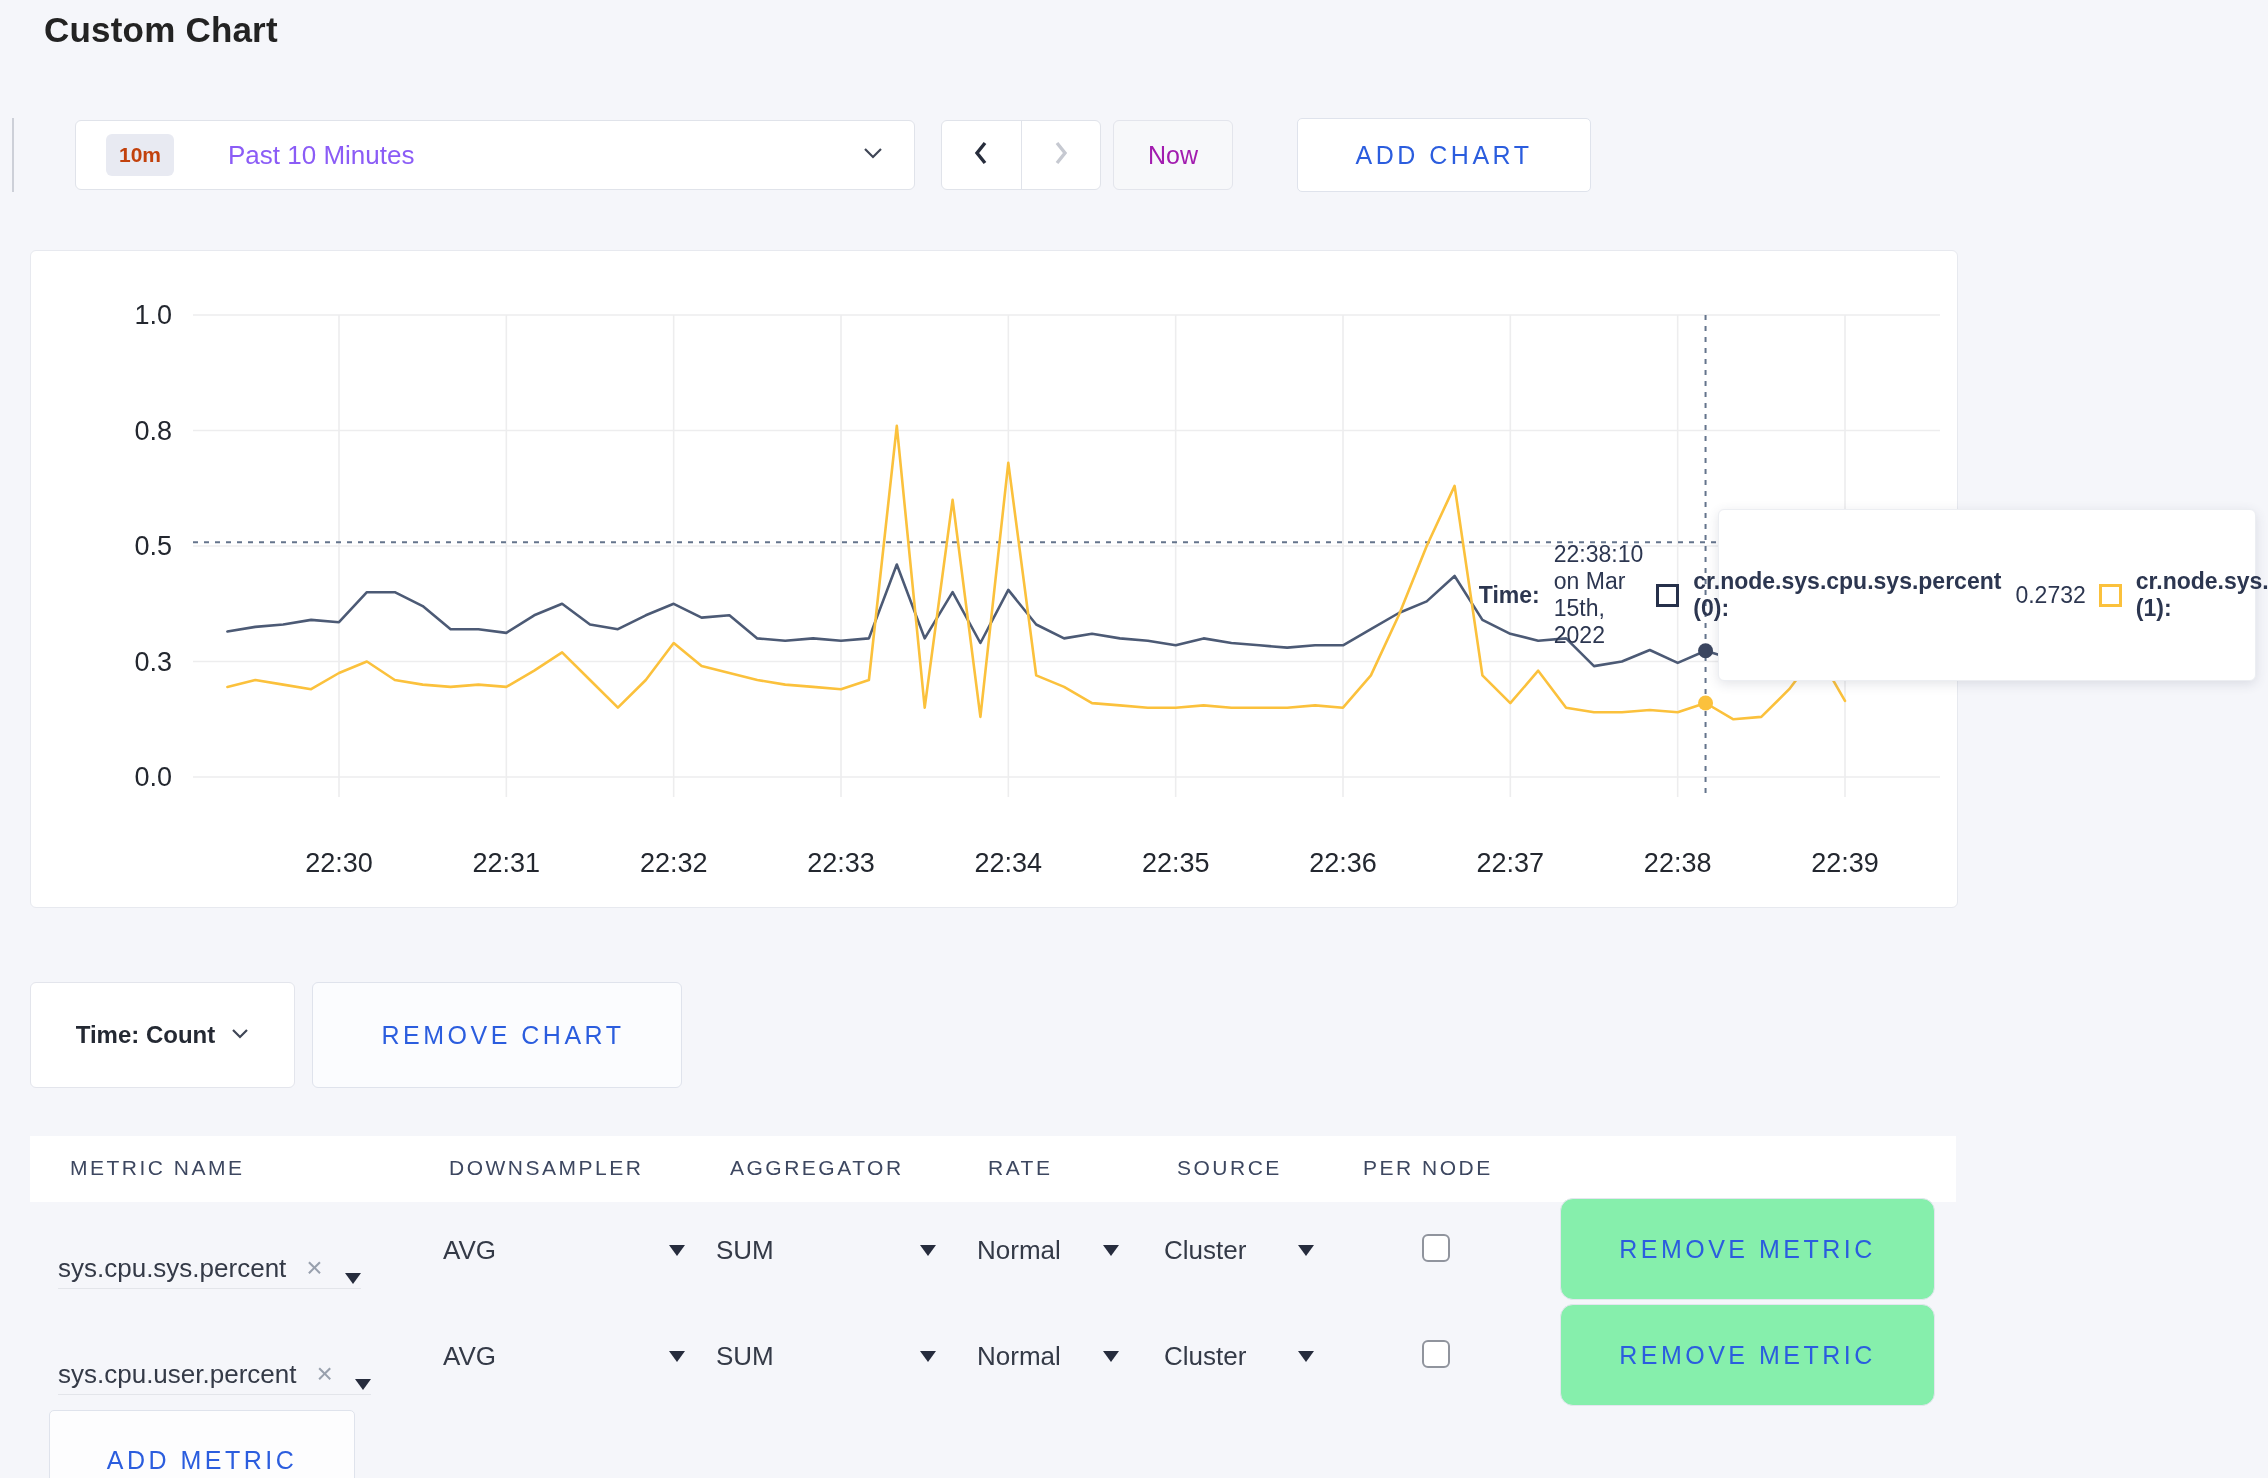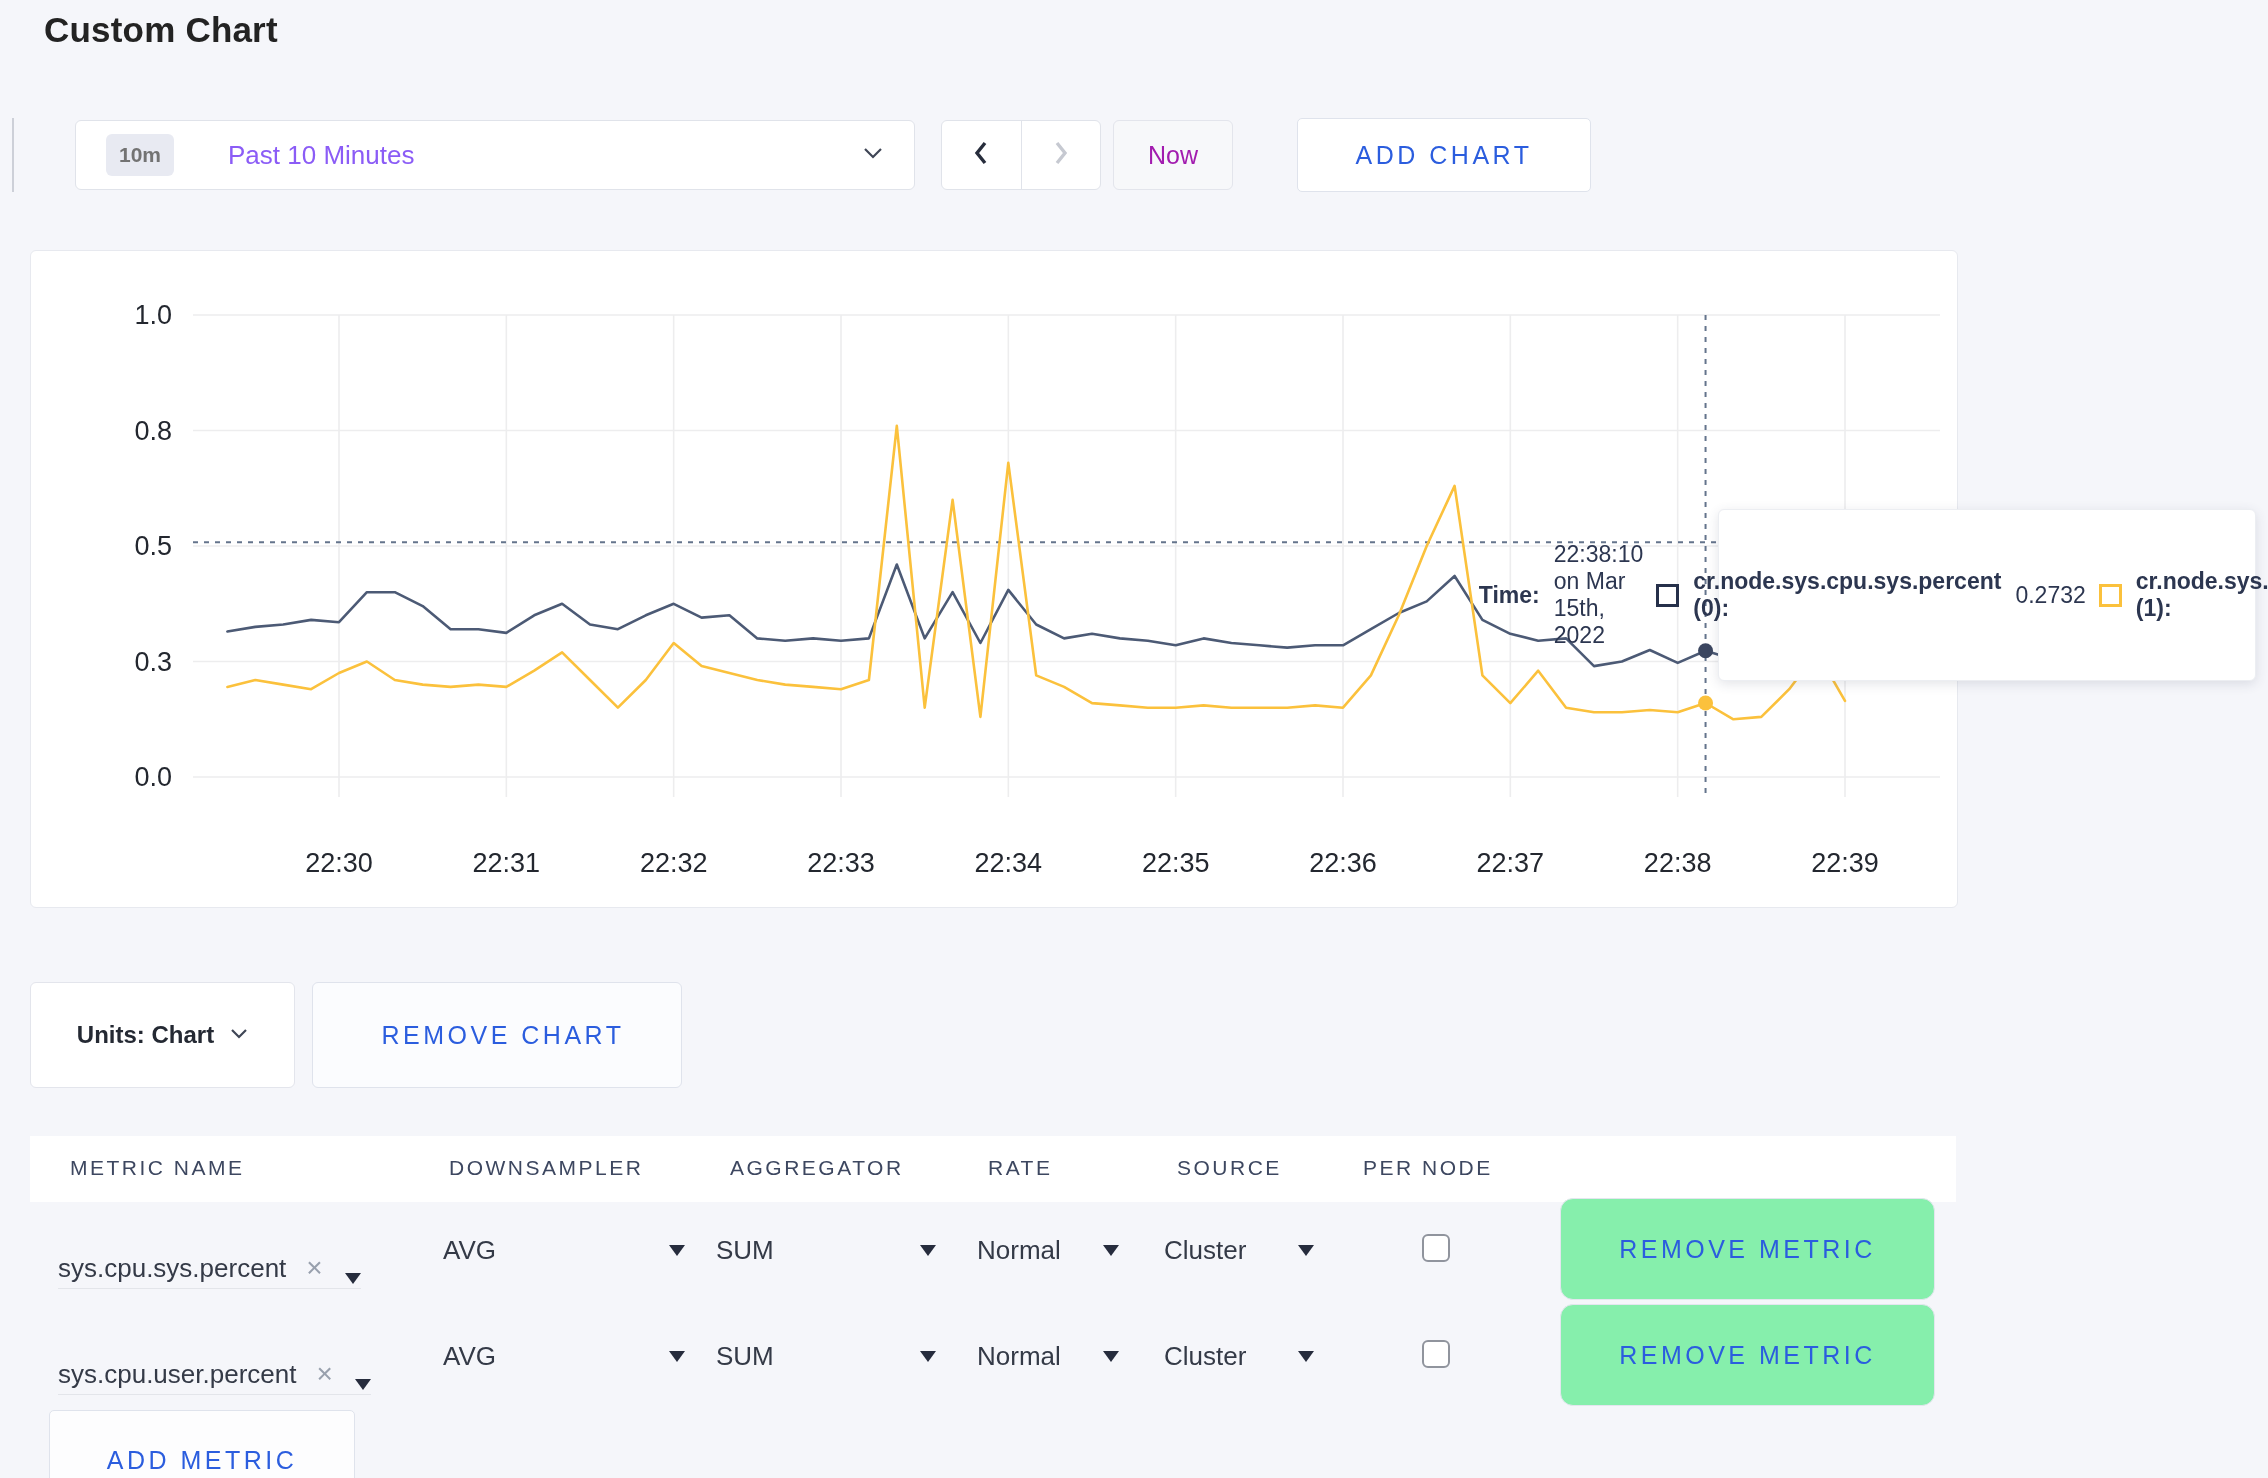--- a/index.html
+++ b/index.html
@@ -3,21 +3,21 @@
 <meta charset="utf-8">
 <style>
   html,body{margin:0;padding:0;width:2268px;height:1478px;overflow:hidden;
     background:#f5f6fa;font-family:"Liberation Sans",sans-serif;position:relative;}
   .abs{position:absolute;}
   
   .page-title{left:44px;top:10px;font-size:35px;font-weight:700;color:#232323;letter-spacing:.2px;}
   .left-divider{left:12px;top:118px;width:2px;height:74px;background:#cdd0d8;}
   .time-dropdown{left:75px;top:120px;width:840px;height:70px;background:#fff;border:1px solid #e0e3ea;
     border-radius:6px;display:flex;align-items:center;padding:0 30px;box-sizing:border-box;cursor:pointer;}
-  .time-badge{background:#e8eaf2;color:#737373;font-weight:700;font-size:21px;padding:9px 13px;border-radius:6px;}
+  .time-badge{background:#e8eaf2;color:#c2410c;font-weight:700;font-size:21px;padding:9px 13px;border-radius:6px;}
   .time-label{margin-left:54px;font-size:26px;color:#8b5cf6;}
   .time-chevron{margin-left:auto;}
   .nav-group{left:941px;top:120px;width:160px;height:70px;background:#fff;border:1px solid #e0e3ea;
     border-radius:6px;display:flex;box-sizing:border-box;}
   .nav-half{width:50%;display:flex;align-items:center;justify-content:center;cursor:pointer;}
   .nav-half:first-child{border-right:1px solid #e0e3ea;}
   .btn{display:flex;align-items:center;justify-content:center;box-sizing:border-box;cursor:pointer;}
   .now-btn{left:1113px;top:120px;width:120px;height:70px;background:#f7f8fa;border:1px solid #e3e5ec;
     border-radius:6px;color:#a21caf;font-size:25px;}
   .blue-action{color:#2b5dde;font-size:25px;letter-spacing:3.5px;}
@@ -142,21 +142,21 @@
     <span class="tt-value">0.2732</span>
   </div>
   <div class="tt-row">
     <span class="swatch" style="border-color:#fbc13c;"></span>
     <span class="tt-label">cr.node.sys.cpu.user.percent (1):</span>
     <span class="tt-value">0.1601</span>
   </div>
 </div>
 
 <div class="abs btn units-btn">
-  <span class="units-text">Units: Chart</span>
+  <span class="units-text">Time: Count</span>
   <span class="chev">
     <svg width="18" height="12" viewBox="0 0 18 12">
         <polyline points="2,2 9,9 16,2" fill="none" stroke="#3f4656" stroke-width="2.2"></polyline>
       </svg>
   </span>
 </div>
 <div class="abs btn remove-chart-btn blue-action">REMOVE CHART</div>
 
 <div class="abs table-header-band">
   <span class="th" style="left:40px">METRIC NAME</span>

